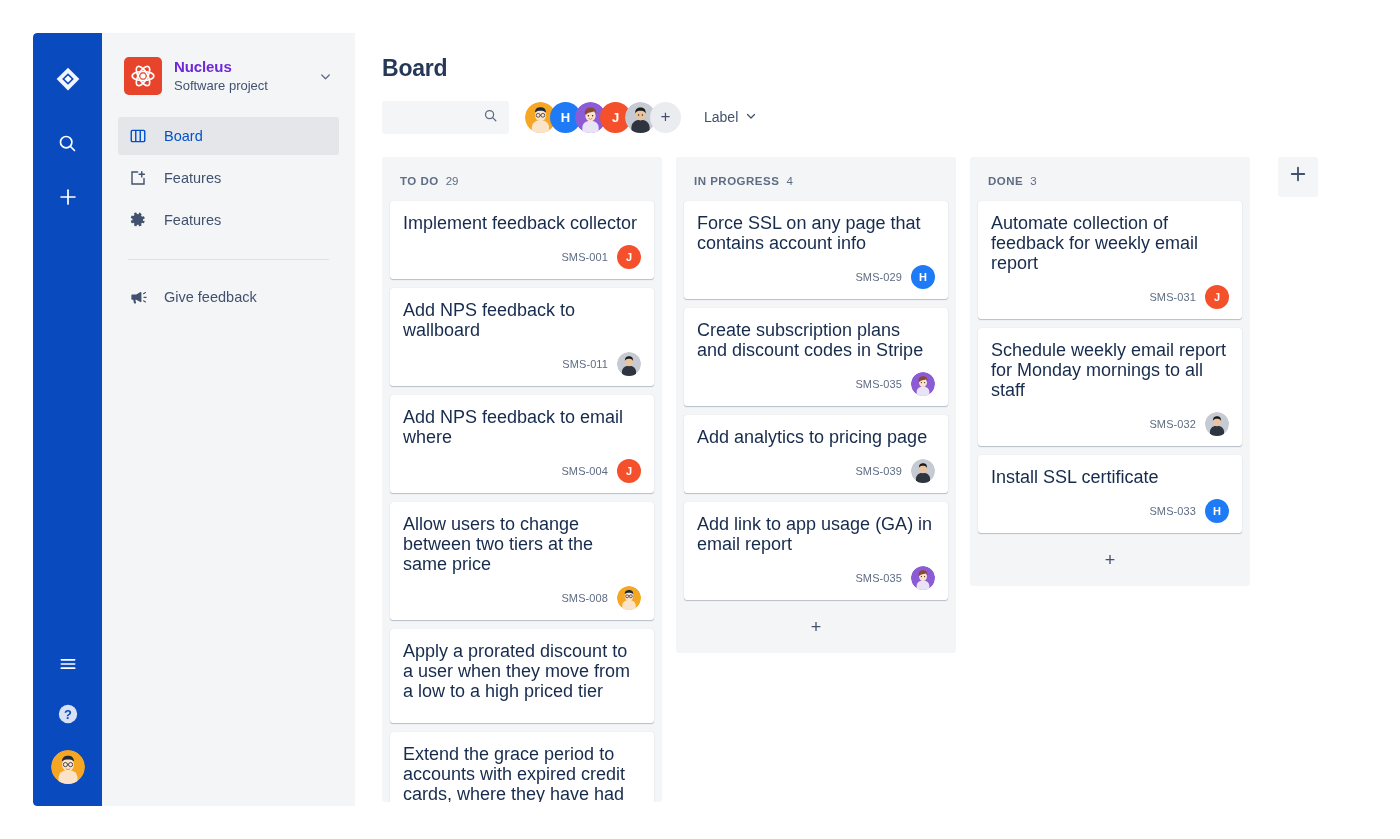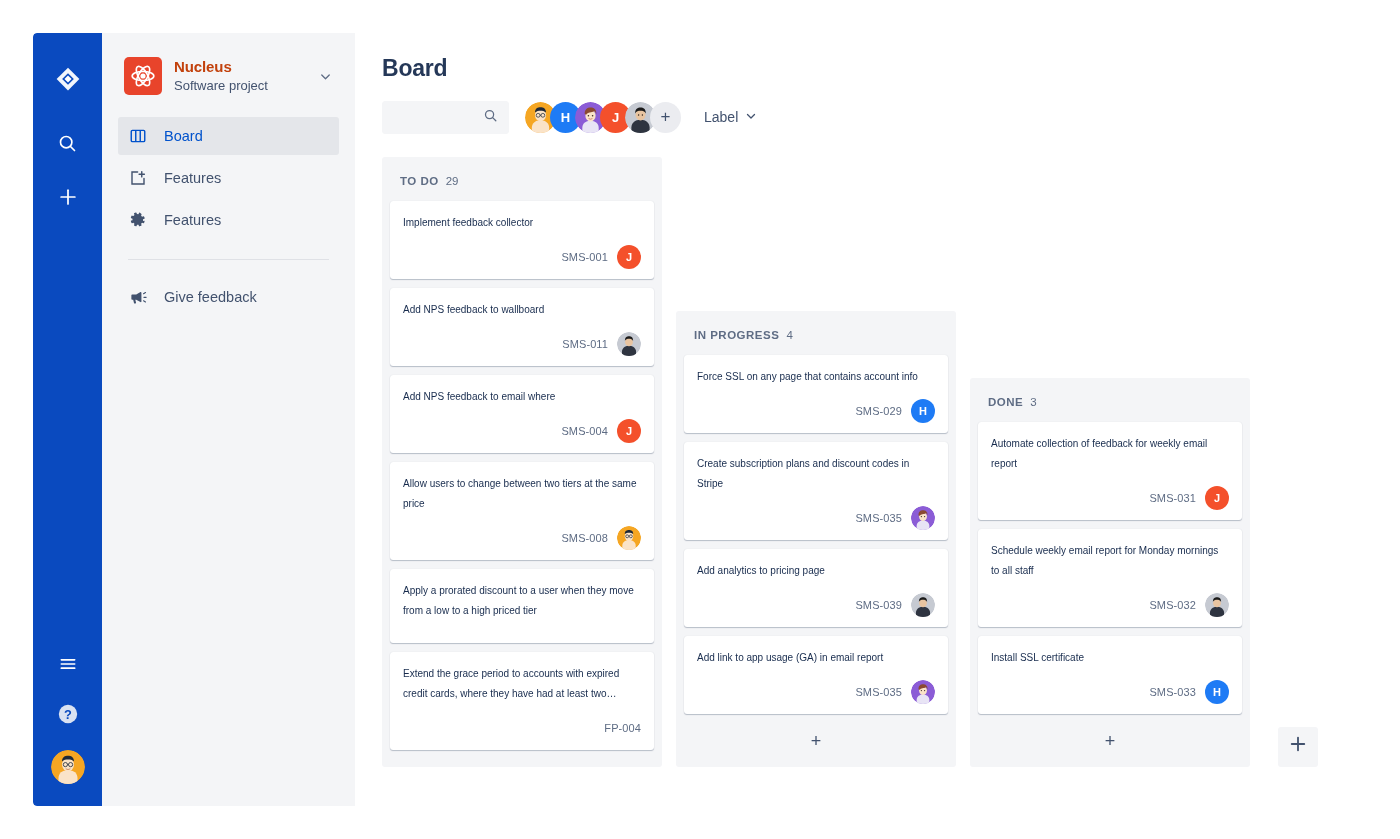--- a/index.html
+++ b/index.html
@@ -65,21 +65,21 @@
   }
   .proj-avatar {
     width: 38px; height: 38px;
     border-radius: 5px;
     background: #E8442B;
     display: flex; align-items: center; justify-content: center;
     flex: 0 0 38px;
   }
   .proj-meta { flex: 1 1 auto; min-width: 0; }
   .proj-name {
-    font-size: 15px; font-weight: bold; color: #c2410c;
+    font-size: 15px; font-weight: bold; color: #6d28d9;
     line-height: 17px; letter-spacing: -0.1px;
   }
   .proj-type {
     font-size: 13px; color: #42526E; line-height: 17px; margin-top: 2px;
   }
   .proj-chev { color: #5E6C84; display: flex; align-items: center; padding-right: 2px; }
 
   .nav-item {
     display: flex; align-items: center; gap: 16px;
     height: 38px;
@@ -145,21 +145,21 @@
     font-weight: normal; font-size: 17px;
   }
   .label-btn {
     margin-left: 23px;
     display: flex; align-items: center; gap: 7px;
     font-size: 14px; color: #42526E;
     cursor: pointer;
   }
 
   
-  .columns { display: flex; align-items: flex-end; gap: 14px; }
+  .columns { display: flex; align-items: flex-start; gap: 14px; }
   .col {
     width: 280px;
     flex: 0 0 280px;
     background: #F4F5F7;
     border-radius: 3px;
     padding: 10px 8px 8px 8px;
     min-height: 100px;
   }
   .col-head {
     font-size: 11.5px; font-weight: bold; color: #5E6C84;
@@ -169,21 +169,21 @@
   }
   .col-count { font-weight: normal; color: #5E6C84; letter-spacing: 0; }
   .card {
     background: #ffffff;
     border-radius: 3px;
     box-shadow: 0 1px 1px rgba(9,30,66,0.25), 0 0 1px rgba(9,30,66,0.13);
     padding: 12px 13px 10px 13px;
     margin-bottom: 9px;
   }
   .card-title {
-    font-size: 10px; color: #172B4D; line-height: 20px;
+    font-size: 18px; color: #172B4D; line-height: 20px;
     margin-bottom: 12px;
   }
   .card-foot {
     display: flex; align-items: center; justify-content: flex-end; gap: 9px;
     min-height: 24px;
   }
   .card-key { font-size: 11px; color: #5E6C84; letter-spacing: 0.1px; }
   .card-av {
     width: 24px; height: 24px; border-radius: 50%;
     overflow: hidden; flex: 0 0 24px;

